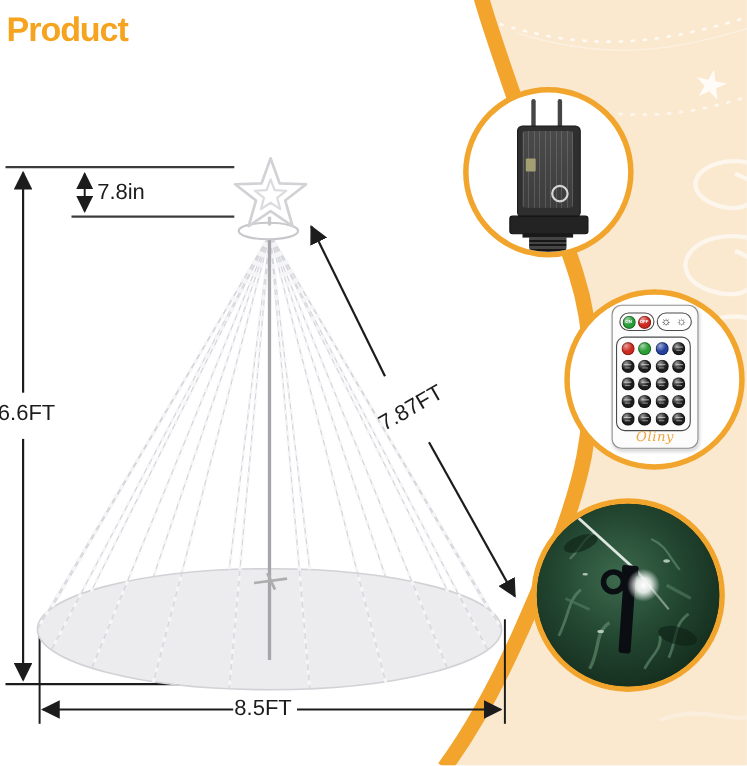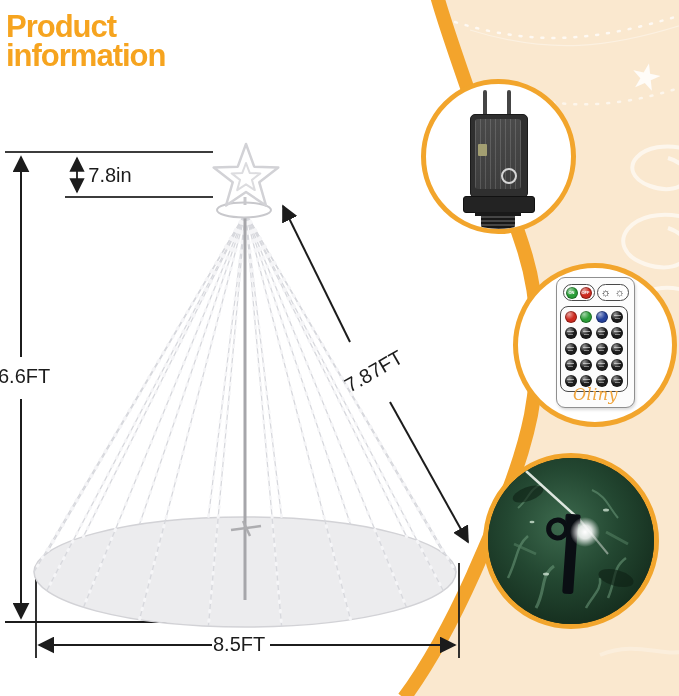--- a/index.html
+++ b/index.html
@@ -50,21 +50,21 @@
   .rc-mrow{display:flex;justify-content:space-evenly;}
   .rbtn{width:12px;height:12px;border-radius:50%;display:flex;align-items:center;justify-content:center;
         color:#fff;font-size:4px;font-weight:bold;
         background-image:radial-gradient(circle at 35% 28%,rgba(255,255,255,.55),rgba(255,255,255,0) 45%);
         box-shadow:inset 0 0 0 1px rgba(0,0,0,.35);}
   .rbtn.sun{background:#fff;color:#161616;font-size:11px;box-shadow:none;line-height:1;}
   .rbtn.black{background-color:#1d1d1d;flex-direction:column;}
   .rbtn.black::before{content:"";width:7px;height:1.5px;background:rgba(255,255,255,.55);margin-bottom:1.5px;}
   .rbtn.black::after{content:"";width:5px;height:1.5px;background:rgba(255,255,255,.45);}
   .rc-brand{position:absolute;left:0;right:0;bottom:3px;text-align:center;color:#F0A43C;
-            font-size:16px;font-style:italic;font-family:"DejaVu Serif",serif;letter-spacing:.5px;}
+            font-size:12px;font-style:italic;font-family:"DejaVu Serif",serif;letter-spacing:.5px;}
 
   
   .decostar{position:absolute;left:630px;top:56px;color:rgba(255,255,255,.85);font-size:36px;
             transform:rotate(12deg);z-index:1;}
 </style>
 </head>
 <body>
 
 <div class="canvas">
 
@@ -150,21 +150,20 @@
     <line x1="21" y1="157" x2="21" y2="357" stroke="#1c1c1c" stroke-width="2" marker-start="url(#ah)"></line>
     <line x1="21" y1="399" x2="21" y2="618" stroke="#1c1c1c" stroke-width="2" marker-end="url(#ah)"></line>
     <line x1="39" y1="645" x2="212" y2="645" stroke="#1c1c1c" stroke-width="2" marker-start="url(#ah)"></line>
     <line x1="270" y1="645" x2="455" y2="645" stroke="#1c1c1c" stroke-width="2" marker-end="url(#ah)"></line>
     <line x1="283" y1="206" x2="350" y2="342" stroke="#1c1c1c" stroke-width="2" marker-start="url(#ah)"></line>
     <line x1="390" y1="402" x2="468" y2="542" stroke="#1c1c1c" stroke-width="2" marker-end="url(#ah)"></line>
   </svg>
 
   <div class="title">
     <div>Product</div>
-    <div>information</div>
   </div>
 
   <div class="dim dim-78in">7.8in</div>
   <div class="dim dim-66ft">6.6FT</div>
   <div class="dim dim-787ft">7.87FT</div>
   <div class="dim dim-85ft">8.5FT</div>
 
   <div class="inset inset-adapter">
     <div class="ad ad-prong" style="left:57px"></div>
     <div class="ad ad-prong" style="left:81px"></div>

